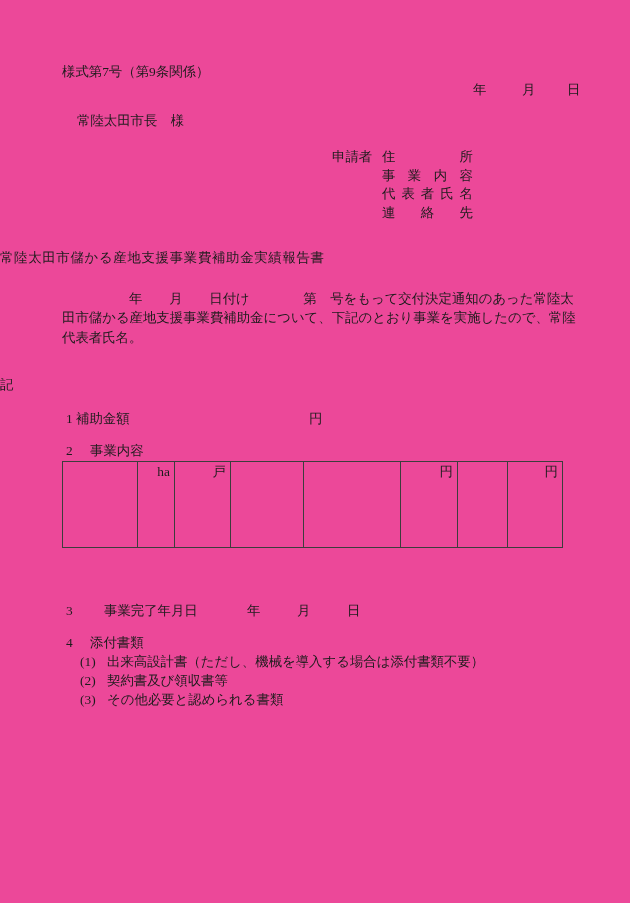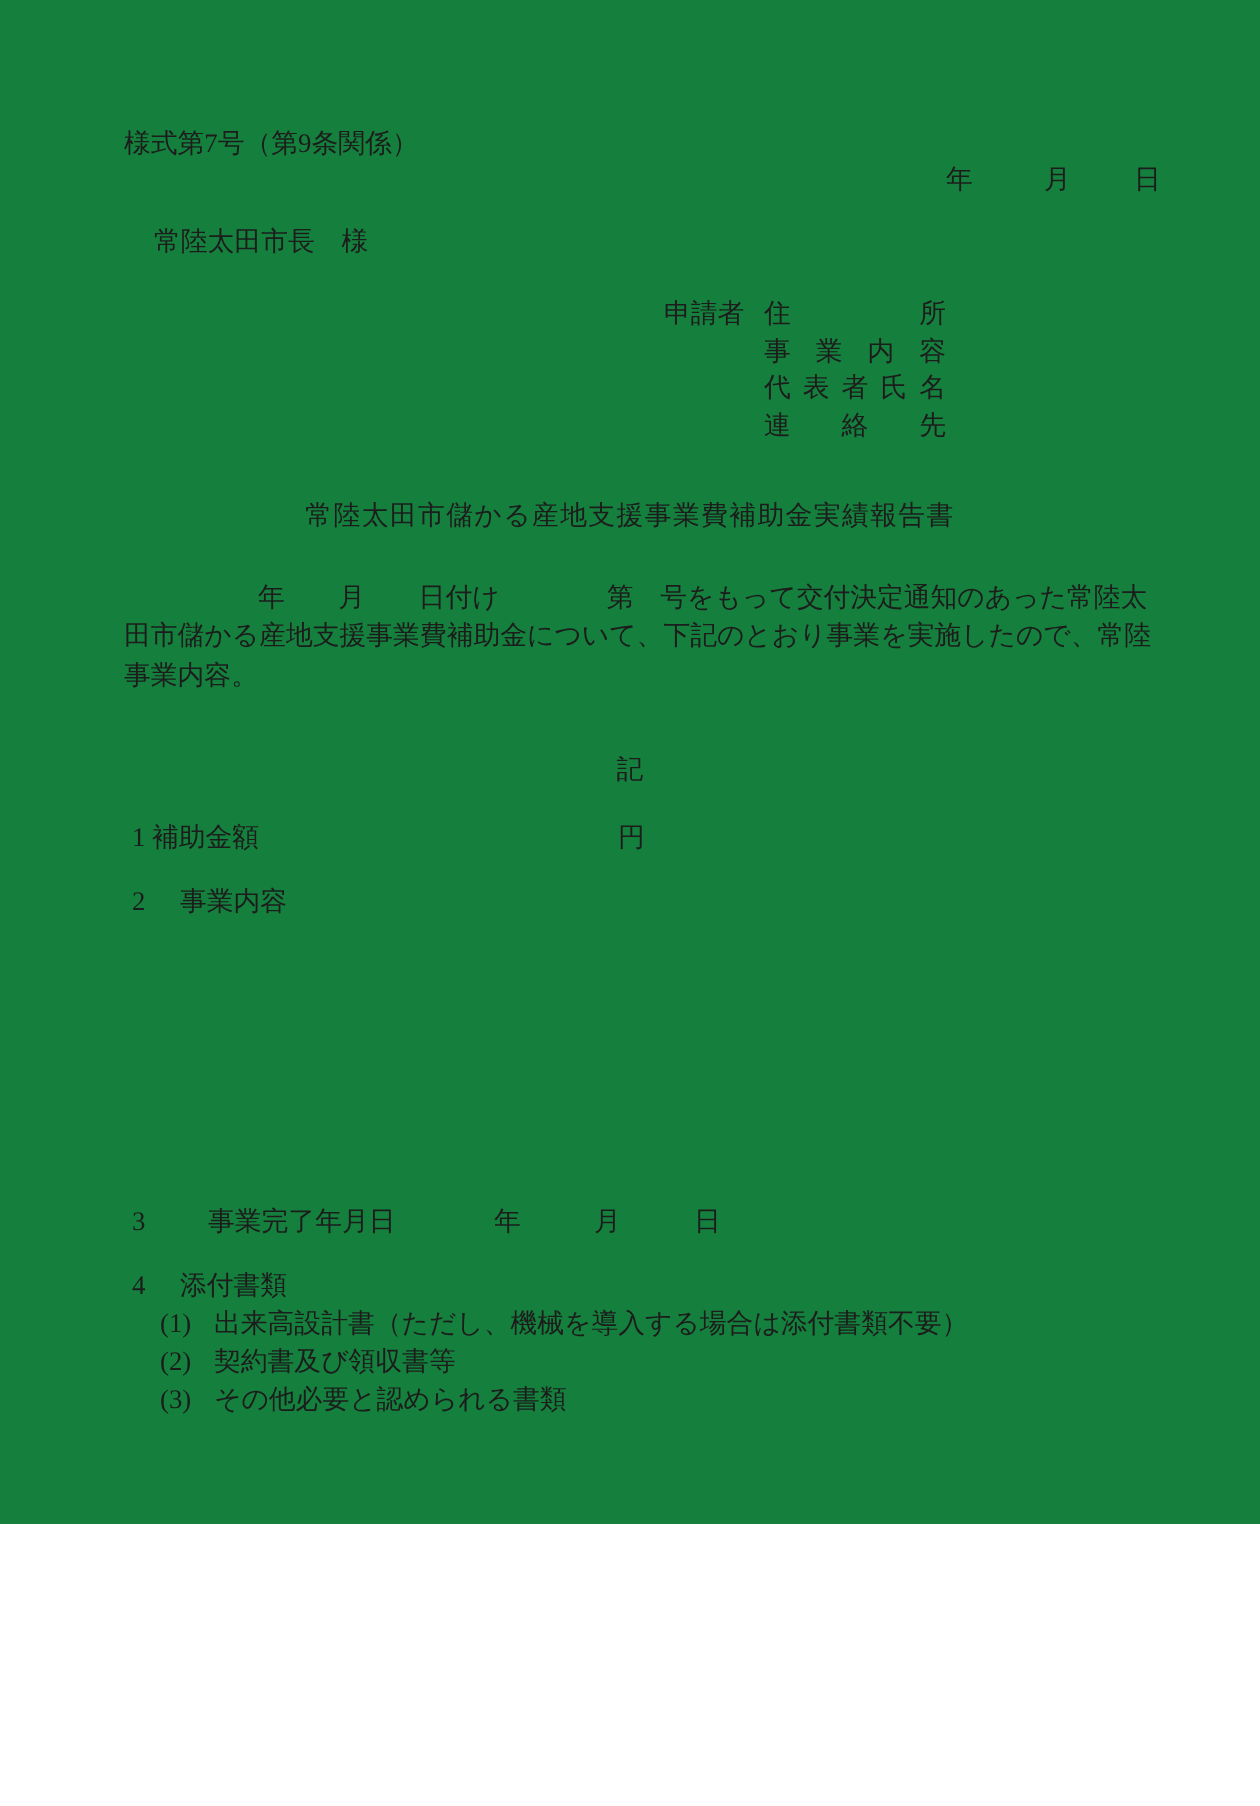--- a/index.html
+++ b/index.html
@@ -1,27 +1,27 @@
 <!DOCTYPE html>
 <html lang="ja"><head>
 <meta charset="utf-8">
 <style>
   html, body { margin: 0; padding: 0; background: #ffffff; }
   .page {
     position: relative;
     width: 630px;
-    height: 762px;
-    background: #15803d;
+    height: 903px;
+    background: #ec4899;
     font-family: "Liberation Serif", "DejaVu Serif", serif;
     font-size: 13.4px;
     color: #1c1c1c;
     overflow: hidden;
   }
   .abs { position: absolute; white-space: pre; line-height: 19px; }
-  .centered { left: 0; width: 630px; text-align: center; }
+  .centered { left: 0; width: 630px; }
   .doc-title { letter-spacing: 0.7px; }
 
   
   .app-label {
     display: inline-block;
     width: 91px;
     text-align: justify;
     text-align-last: justify;
   }
 
@@ -79,21 +79,21 @@
     <span class="abs app-label" style="left:382px; top:166px">事業内容</span>
     <span class="abs app-label" style="left:382px; top:184px">代表者氏名</span>
     <span class="abs app-label" style="left:382px; top:203px">連絡先</span>
   </div>
 
   <div class="abs centered doc-title" style="top:248px">常陸太田市儲かる産地支援事業費補助金実績報告書</div>
 
   <div class="para">
     <div>　　　　　年　　月　　日付け　　　　第　号をもって交付決定通知のあった常陸太</div>
     <div>田市儲かる産地支援事業費補助金について、下記のとおり事業を実施したので、常陸</div>
-    <div>事業内容。</div>
+    <div>代表者氏名。</div>
   </div>
 
   <div class="abs centered" style="top:375px">記</div>
 
   <div>
     <span class="abs" style="left:66px; top:409px">1</span>
     <span class="abs" style="left:76px; top:409px">補助金額</span>
     <span class="abs" style="left:309px; top:409px">円</span>
   </div>
 
@@ -107,20 +107,30 @@
       <col style="width:75px">
         <col style="width:37px">
         <col style="width:56px">
         <col style="width:73px">
       <col style="width:97px">
         <col style="width:57px">
         <col style="width:50px">
         <col style="width:55px">
     </colgroup>
     <tbody>
+    <tr>
+      <td></td>
+      <td>ha</td>
+      <td>戸</td>
+      <td></td>
+      <td></td>
+      <td>円</td>
+      <td></td>
+      <td>円</td>
+    </tr>
   </tbody>
     </table>
 
   <div>
     <span class="abs" style="left:66px; top:601px">3</span>
     <span class="abs" style="left:104px; top:601px">事業完了年月日</span>
     <span class="abs" style="left:247px; top:601px">年</span>
     <span class="abs" style="left:297px; top:601px">月</span>
     <span class="abs" style="left:347px; top:601px">日</span>
   </div>

